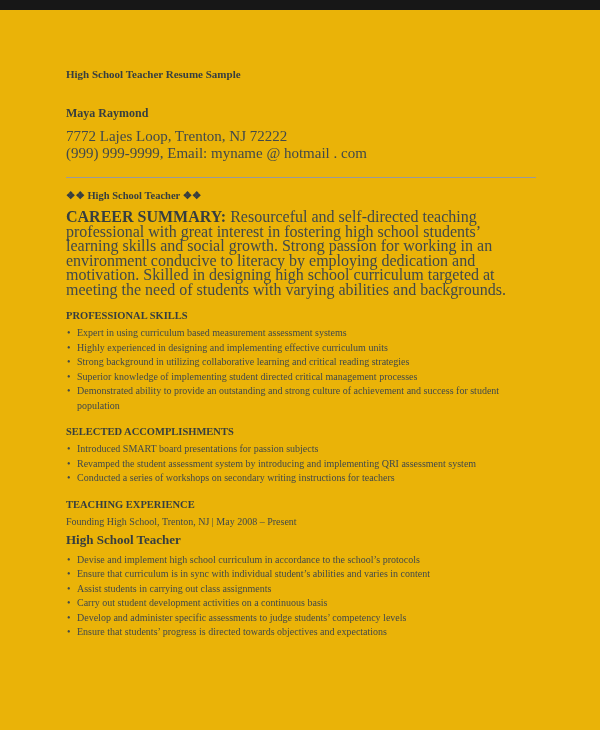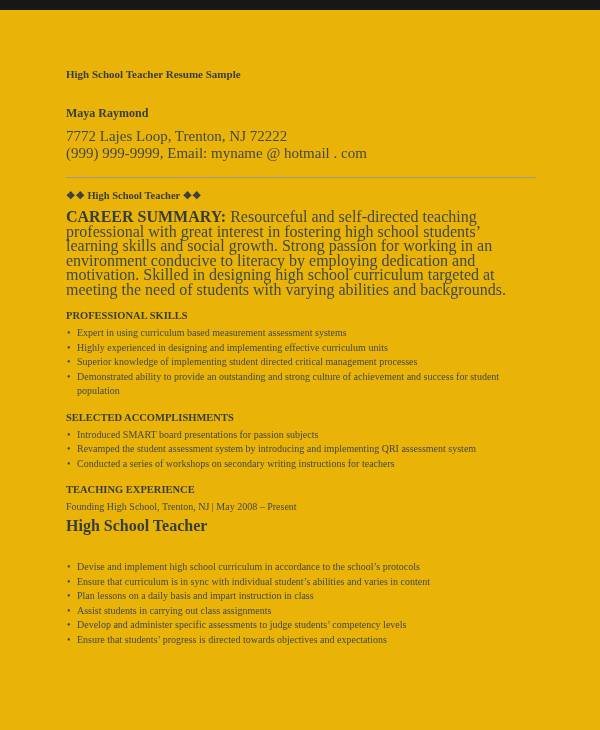--- a/index.html
+++ b/index.html
@@ -83,23 +83,23 @@
     position: absolute;
     left: 1px;
   }
   .employer {
     font-size: 10px;
     line-height: 14px;
     margin: 4px 0 3px 0;
   }
   .role {
     font-weight: bold;
-    font-size: 16px;
+    font-size: 13px;
     color: #363e40;
-    margin: 0 0 25px 0;
+    margin: 0 0 5px 0;
   }
 </style>
 </head>
 <body>
 
 <div class="page">
   <div class="topbar"></div>
   <div class="content">
 
     <h1>High School Teacher Resume Sample</h1>
@@ -113,37 +113,38 @@
     <hr class="divider">
 
     <div class="jobtitle">❖❖ High School Teacher ❖❖</div>
 
     <p class="summary"><span class="label">CAREER SUMMARY:</span><span> Resourceful and self-directed teaching professional with great interest in fostering high school students’ learning skills and social growth. Strong passion for working in an environment conducive to literacy by employing dedication and motivation. Skilled in designing high school curriculum targeted at meeting the need of students with varying abilities and backgrounds.</span></p>
 
     <h2>PROFESSIONAL SKILLS</h2>
     <ul>
       <li>Expert in using curriculum based measurement assessment systems</li>
       <li>Highly experienced in designing and implementing effective curriculum units</li>
+      <li>Strong background in utilizing collaborative learning and critical reading strategies</li>
       <li>Superior knowledge of implementing student directed critical management processes</li>
       <li>Demonstrated ability to provide an outstanding and strong culture of achievement and success for student population</li>
     </ul>
 
     <h2>SELECTED ACCOMPLISHMENTS</h2>
     <ul>
       <li>Introduced SMART board presentations for passion subjects</li>
       <li>Revamped the student assessment system by introducing and implementing QRI assessment system</li>
       <li>Conducted a series of workshops on secondary writing instructions for teachers</li>
     </ul>
 
     <h2>TEACHING EXPERIENCE</h2>
     <div class="employer">Founding High School, Trenton, NJ | May 2008 – Present</div>
     <div class="role">High School Teacher</div>
     <ul>
       <li>Devise and implement high school curriculum in accordance to the school’s protocols</li>
       <li>Ensure that curriculum is in sync with individual student’s abilities and varies in content</li>
-      <li>Plan lessons on a daily basis and impart instruction in class</li>
       <li>Assist students in carrying out class assignments</li>
+      <li>Carry out student development activities on a continuous basis</li>
       <li>Develop and administer specific assessments to judge students’ competency levels</li>
       <li>Ensure that students’ progress is directed towards objectives and expectations</li>
     </ul>
 
   </div>
 </div>
 
 </body></html>

